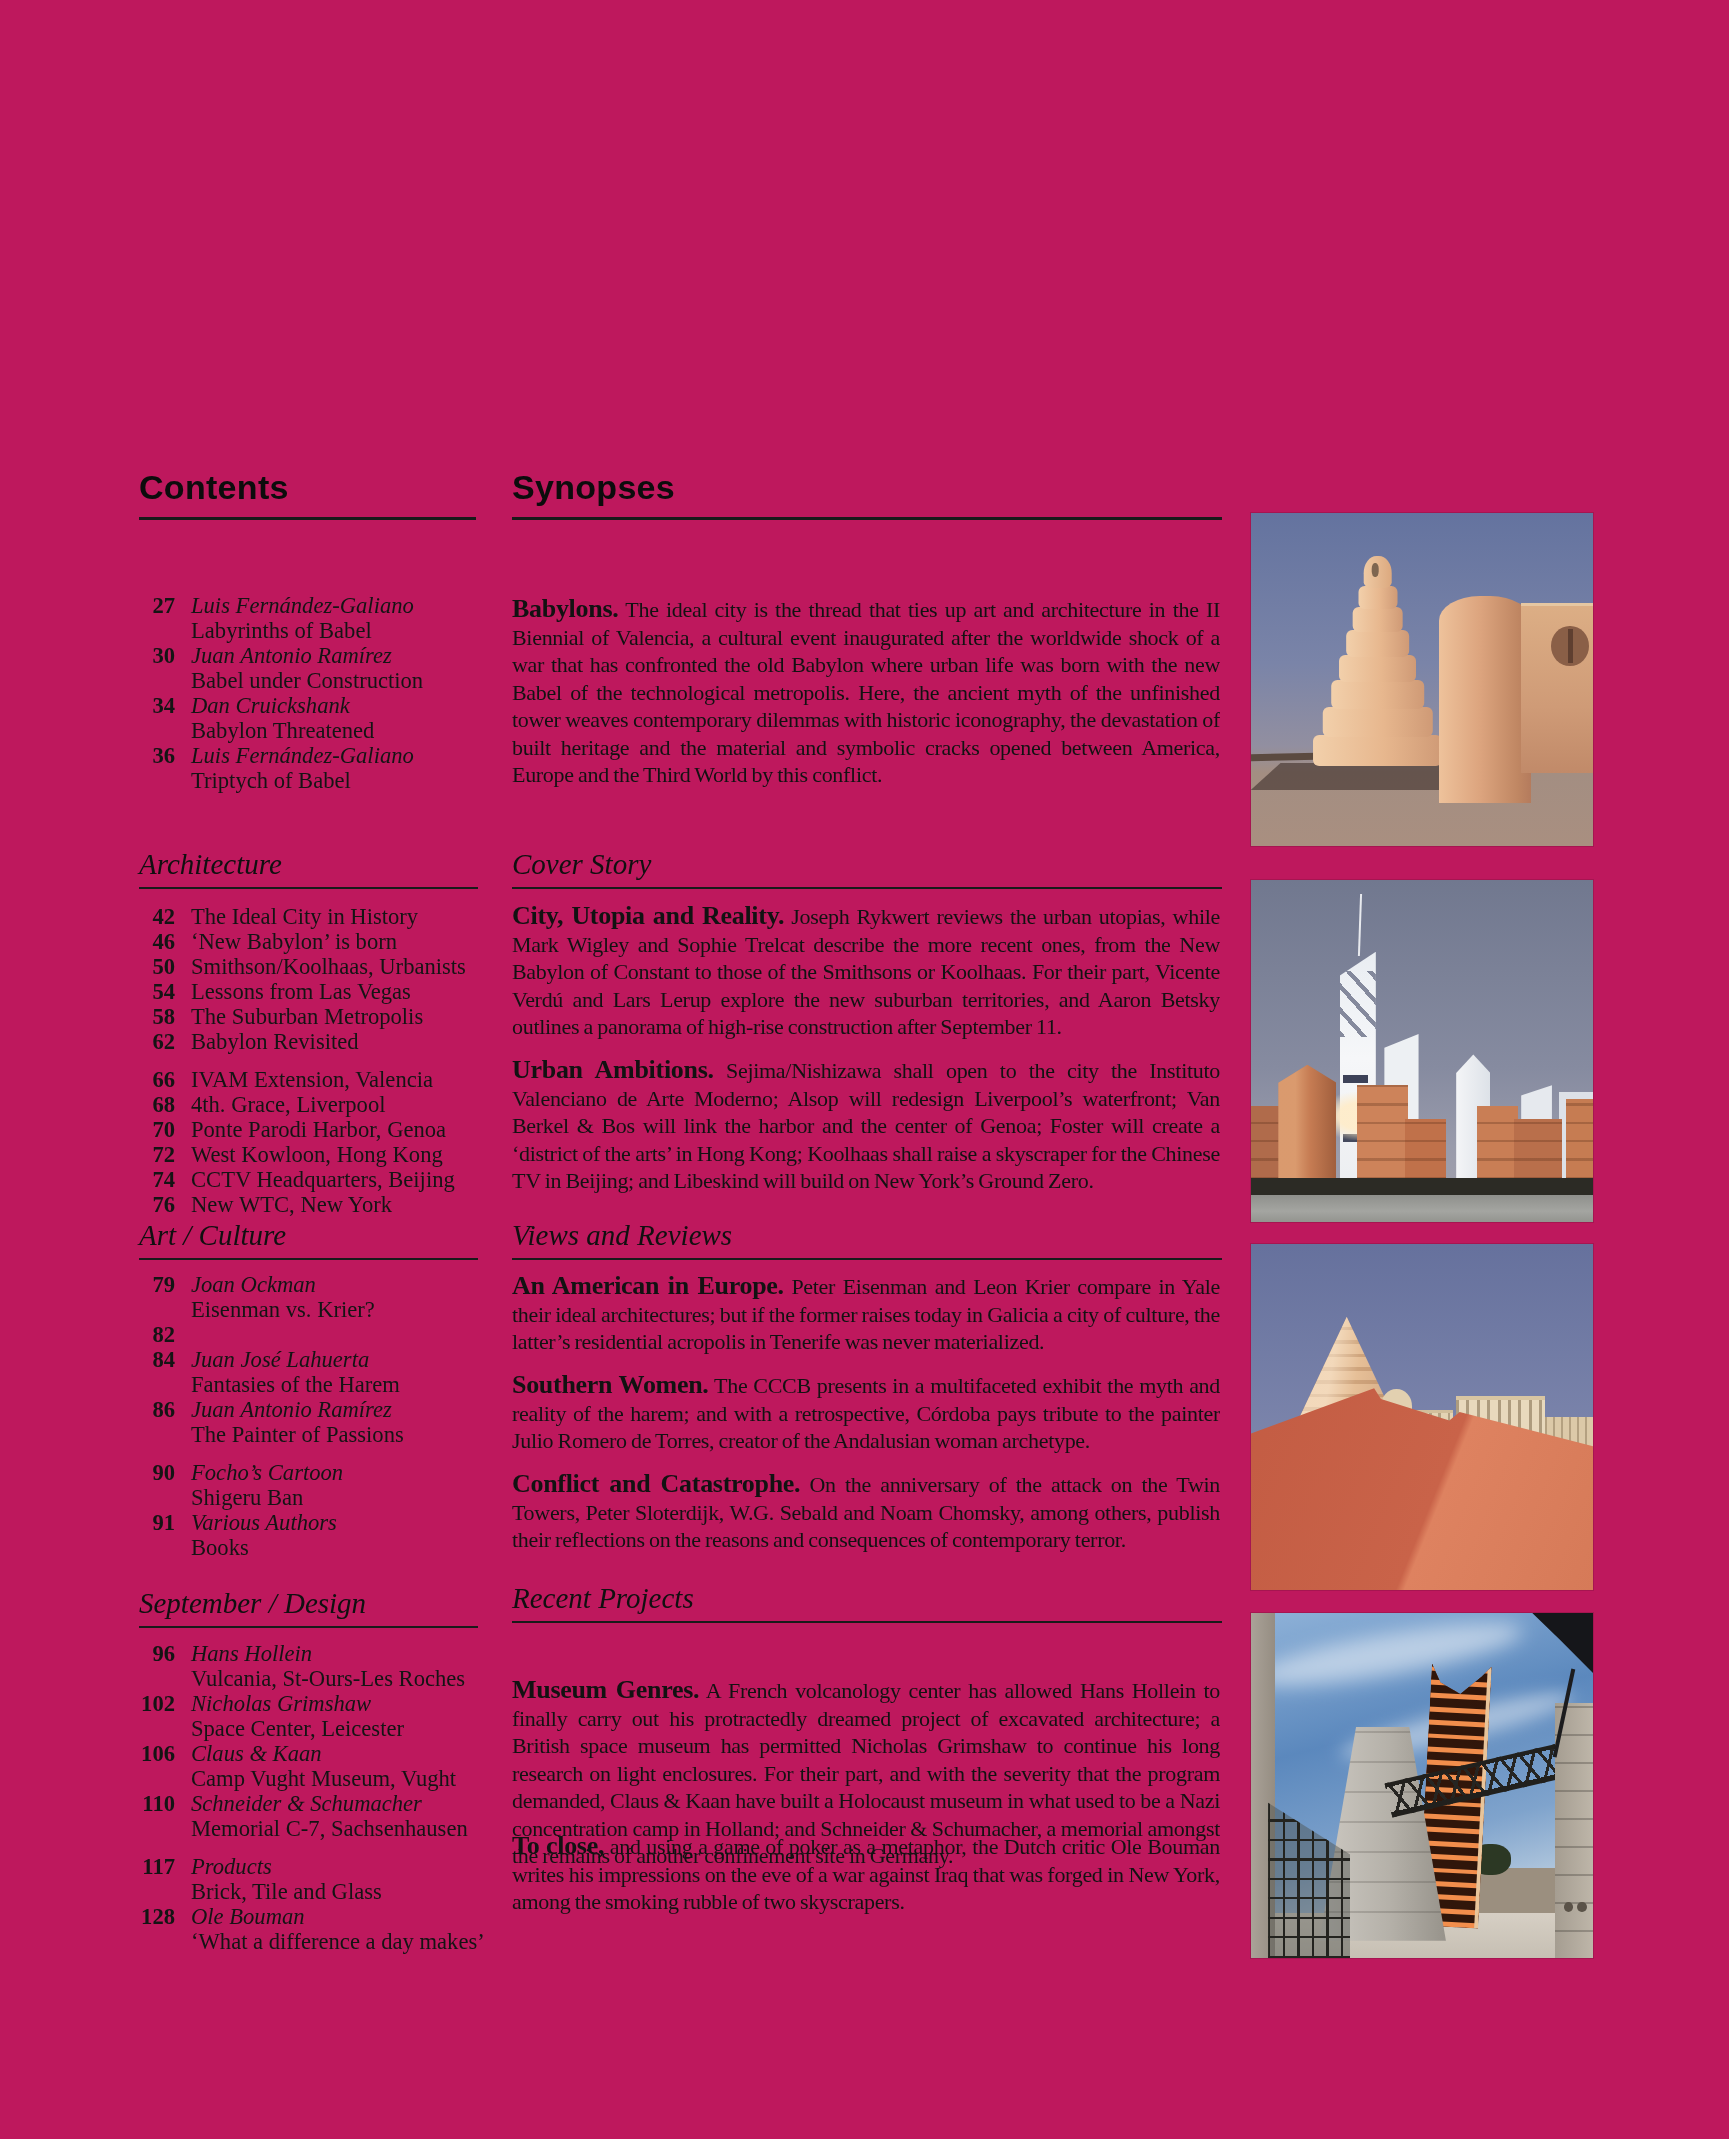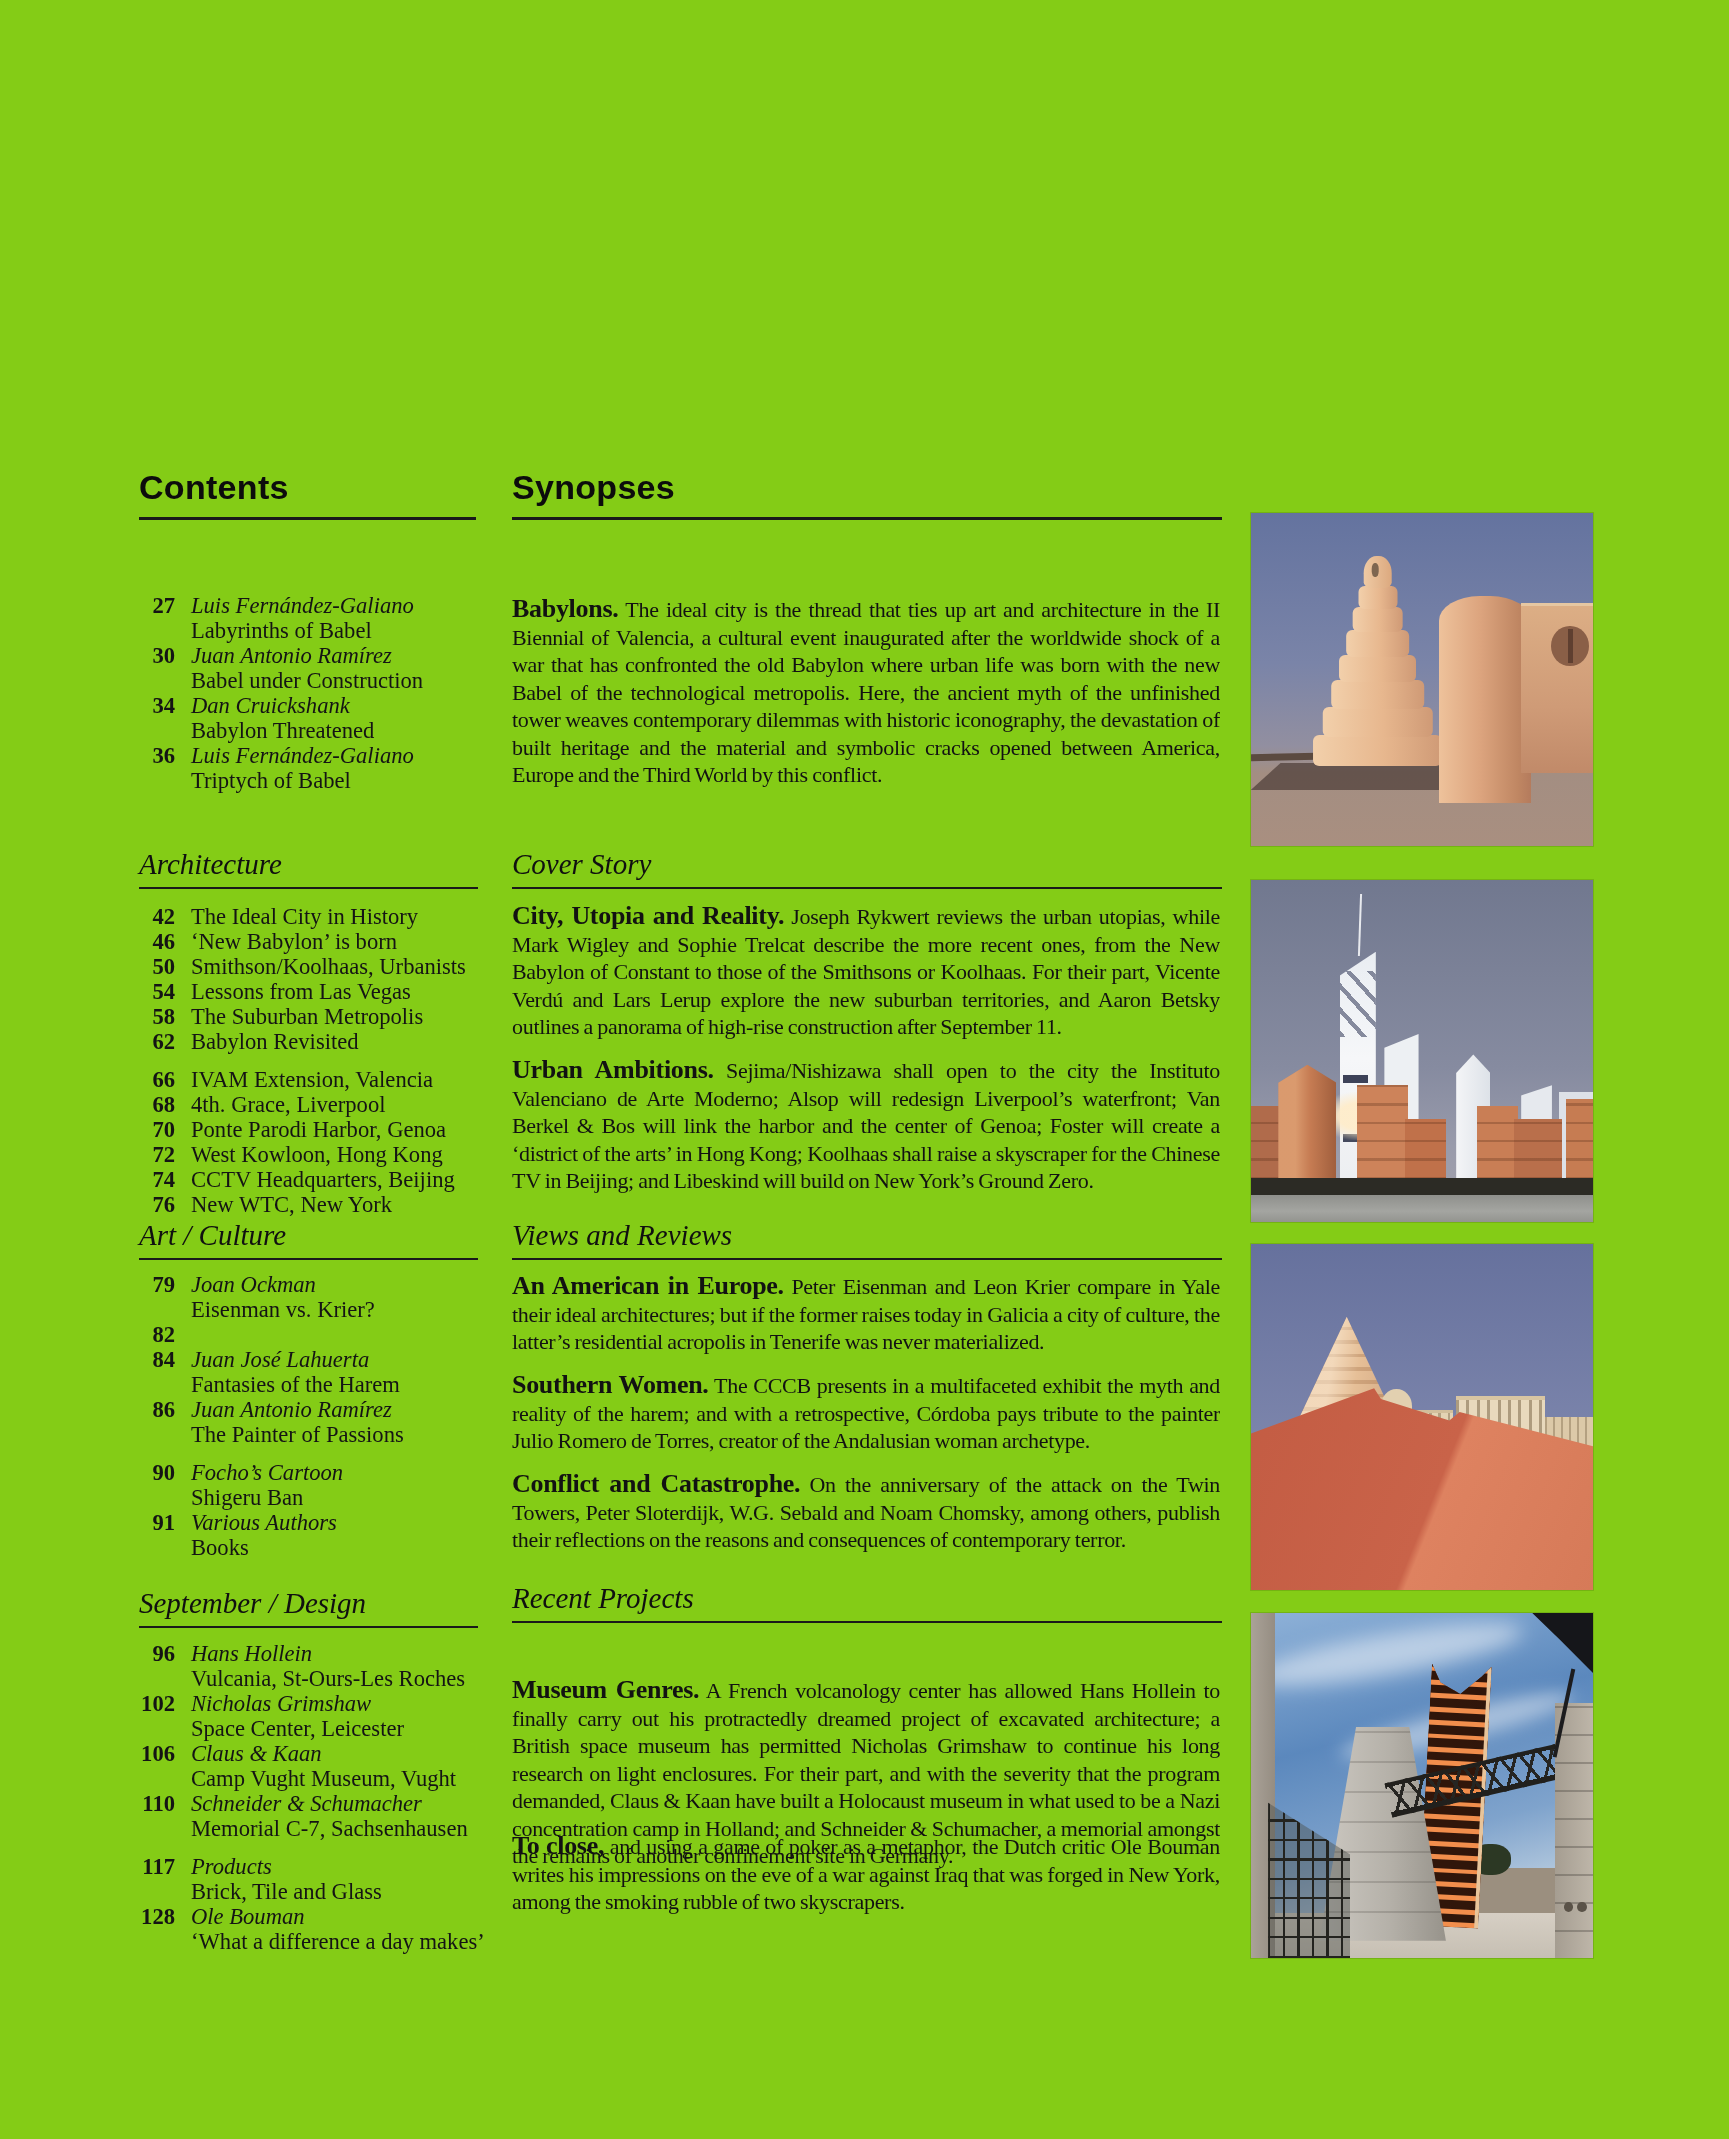--- a/index.html
+++ b/index.html
@@ -1,16 +1,16 @@
 <!DOCTYPE html>
 <html style="font-size:9.8px"><head>
 <meta charset="utf-8">
 <style>
   html,body { margin:0; padding:0; background:#ffffff; }
-  .page { position:relative; width:1729px; height:2140px; background:#84cc16;
+  .page { position:relative; width:1729px; height:2140px; background:#be185d;
           font-family:"Liberation Serif","DejaVu Serif",serif; color:#141414; overflow:hidden; }
 
   
   .col-heading { position:absolute; top:468px; font-family:"Liberation Sans","DejaVu Sans",sans-serif;
                  font-weight:700; font-size:34px; line-height:38px; color:#0c0c0c;
                  border-bottom:3.1px solid #1a1a1a; padding-bottom:11px; letter-spacing:0.3px; }
   #contents-heading { left:139px; width:337px; }
   #synopses-heading { left:512px; width:710px; }
 
   

